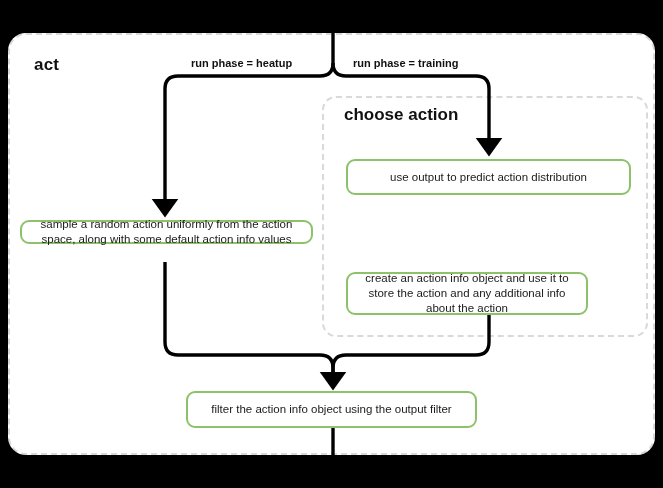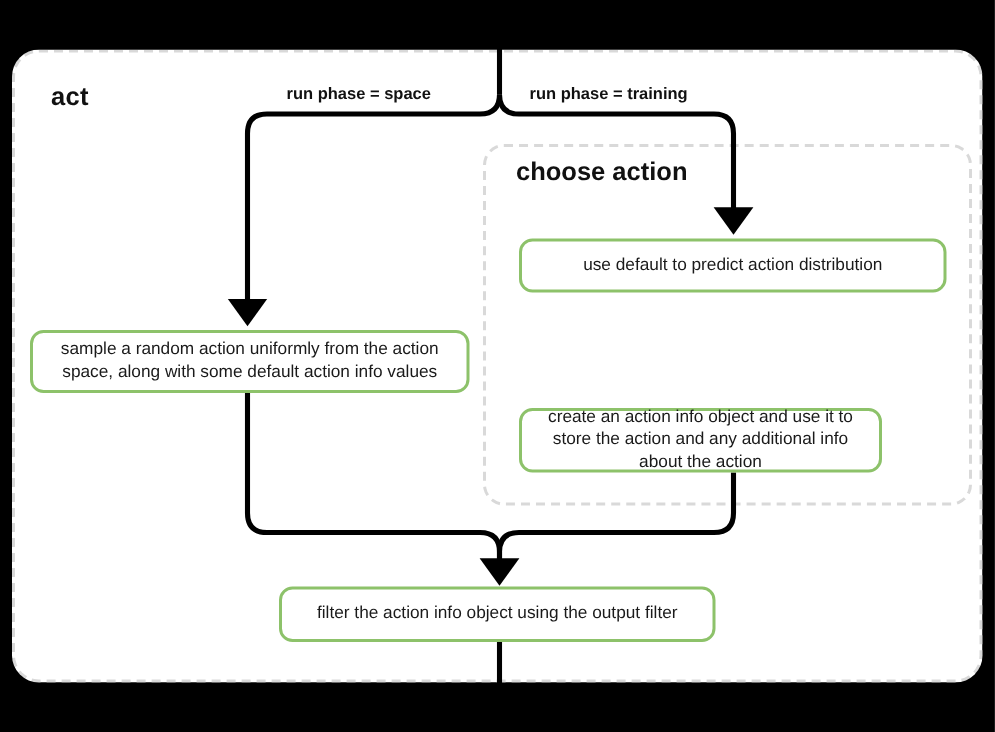--- a/index.html
+++ b/index.html
@@ -71,21 +71,21 @@
     border-radius: 9px;
     display: flex;
     align-items: center;
     justify-content: center;
     text-align: center;
     color: #1a1a1a;
     font-size: 11.5px;
     line-height: 15px;
     padding: 2px 8px;
   }
-  .node-heatup-sample { left: 20px;  top: 220px; width: 293px; height: 42px; }
+  .node-heatup-sample { left: 20px;  top: 220px; width: 293px; height: 24px; }
   .node-predict       { left: 346px; top: 159px; width: 285px; height: 36px; }
   .node-explore       { left: 346px; top: 217px; width: 285px; height: 43px; }
   .node-actioninfo    { left: 346px; top: 272px; width: 242px; height: 43px; }
   .node-filter        { left: 186px; top: 391px; width: 291px; height: 37px; }
 
   
   #wires {
     position: absolute;
     left: 0;
     top: 0;
@@ -129,21 +129,21 @@
 
     <path d="M333,63 Q333,76 346,76 L476,76 Q489,76 489,89 L489,149" stroke="#000000" stroke-width="3.4" fill="none" stroke-linecap="butt" marker-end="url(#arrowhead)"></path>
 
     <path d="M165,262 L165,342 Q165,355 178,355 L320,355 Q333,355 333,368 L333,383" stroke="#000000" stroke-width="3.4" fill="none" stroke-linecap="butt" marker-end="url(#arrowhead)"></path>
 
     <path d="M489,315 L489,342 Q489,355 476,355 L346,355 Q333,355 333,368 L333,383" stroke="#000000" stroke-width="3.4" fill="none" stroke-linecap="butt"></path>
 
     <path d="M333,428 L333,488" stroke="#000000" stroke-width="3.4" fill="none" stroke-linecap="butt"></path>
   </svg>
 
-  <div class="edge-label label-heatup">run phase = space</div>
+  <div class="edge-label label-heatup">run phase = heatup</div>
   <div class="edge-label label-training">run phase = training</div>
 
   <div class="node node-heatup-sample">sample a random action uniformly from the action space, along with some default action info values</div>
-  <div class="node node-predict">use default to predict action distribution</div>
+  <div class="node node-predict">use output to predict action distribution</div>
   <div class="node node-actioninfo">create an action info object and use it to store the action and any additional info about the action</div>
   <div class="node node-filter">filter the action info object using the output filter</div>
 
 </div>
 
 </body></html>

